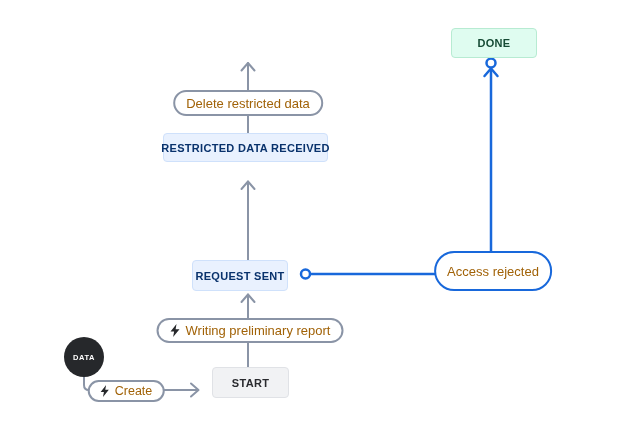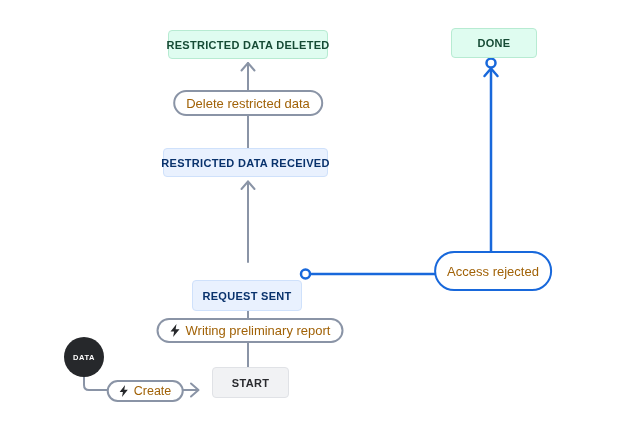--- a/index.html
+++ b/index.html
@@ -35,30 +35,30 @@
 
   .start-node{
     position:absolute;left:64px;top:337px;width:40px;height:40px;border-radius:50%;
     background:var(--start-bg);color:#fff;display:flex;align-items:center;justify-content:center;
     font-size:7.5px;font-weight:bold;letter-spacing:.6px;
   }
 
   
   #st-rdd{left:168px;top:30px;width:160px;height:29px;}
   #st-done{left:451px;top:28px;width:86px;height:30px;}
-  #st-rdr{left:163px;top:148px;width:165px;height:29px;}
-  #st-rs{left:192px;top:260px;width:110px;height:31px;margin-top:20px;}
+  #st-rdr{left:163px;top:133px;width:165px;height:29px;}
+  #st-rs{left:192px;top:260px;width:96px;height:31px;}
   #st-open{left:212px;top:367px;width:77px;height:31px;}
 
   
   #tr-delete{left:248px;top:90px;height:26px;}
   #tr-received{left:250px;top:207px;height:25px;}
   #tr-rejected{left:493px;top:251px;height:40px;}
   #tr-writing{left:250px;top:318px;height:25px;}
-  #tr-create{left:145px;top:380px;height:22px;font-size:12.5px;padding:0 10px;}
+  #tr-create{left:126px;top:380px;height:22px;font-size:12.5px;padding:0 10px;}
 </style>
 </head>
 <body>
 
 <div class="canvas">
 
   <svg class="edges" viewBox="0 0 636 444">
 
     <g>
       <path class="edge-gray" d="M248 63 L248 150"></path>
@@ -81,23 +81,20 @@
     </g>
 
     <g>
       <path class="edge-blue" d="M310 274 L491 274 L491 67"></path>
       <path class="edge-blue" d="M484.5 76 L491 68.5 L497.5 76"></path>
       <circle class="endpoint" cx="305.5" cy="274" r="4.5"></circle>
       <circle class="endpoint" cx="491" cy="63" r="4.5"></circle>
     </g>
   </svg>
 
-  <div class="status done" id="st-rdd">
-    <span>RESTRICTED DATA DELETED</span>
-  </div>
 
   <div class="status done" id="st-done">
     <span>DONE</span>
   </div>
 
   <div class="status inprogress" id="st-rdr">
     <span>RESTRICTED DATA RECEIVED</span>
   </div>
 
   <div class="status inprogress" id="st-rs">

